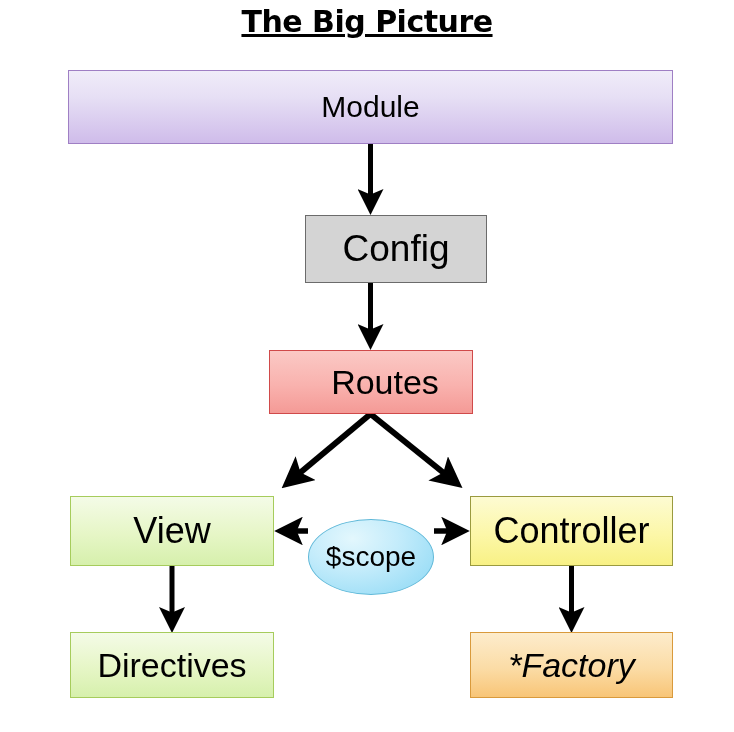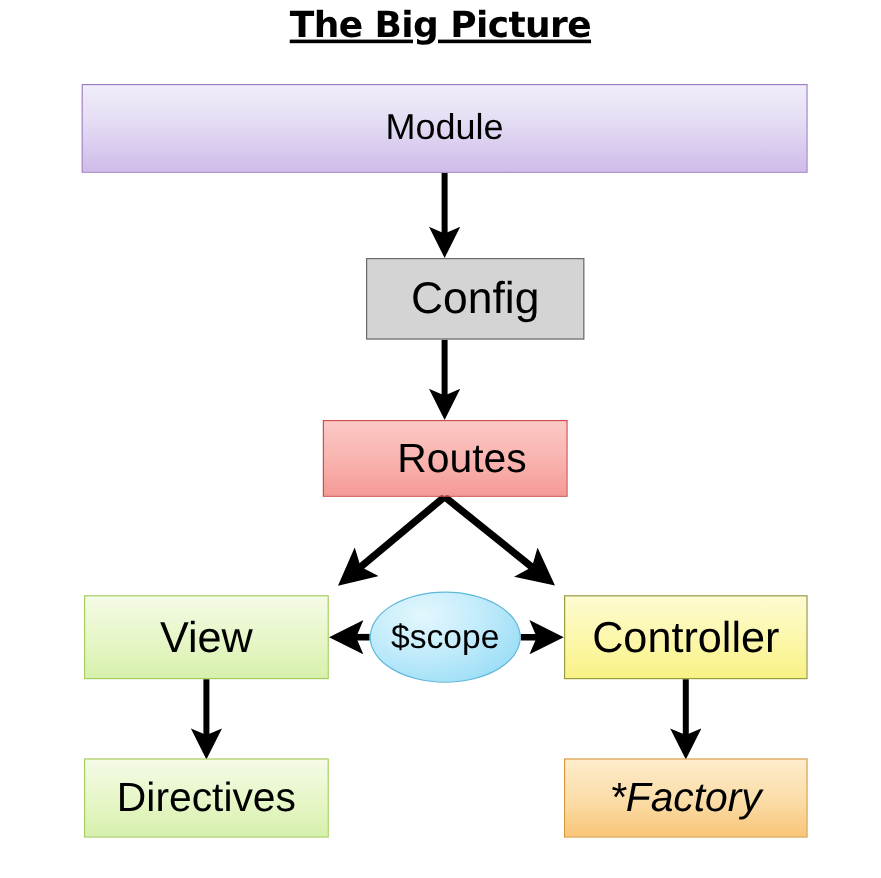--- a/index.html
+++ b/index.html
@@ -114,21 +114,21 @@
     width: 203px;
     height: 66px;
     border: 1.5px solid #d99a3c;
     background: linear-gradient(to bottom, #fdeccc 0%, #fbdca6 55%, #f8c577 100%);
     font-size: 34px;
     font-style: italic;
   }
   
   .node-scope {
     left: 308px;
-    top: 493px;
+    top: 519px;
     width: 126px;
     height: 76px;
     border: 1.5px solid #5fb8d8;
     border-radius: 50%;
     background: radial-gradient(ellipse at 35% 25%, #e3f7fd 0%, #c4ecfb 40%, #a2e0f7 75%, #92d8f3 100%);
     font-size: 28px;
   }
   .arrow-layer {
     position: absolute;
     left: 0;

